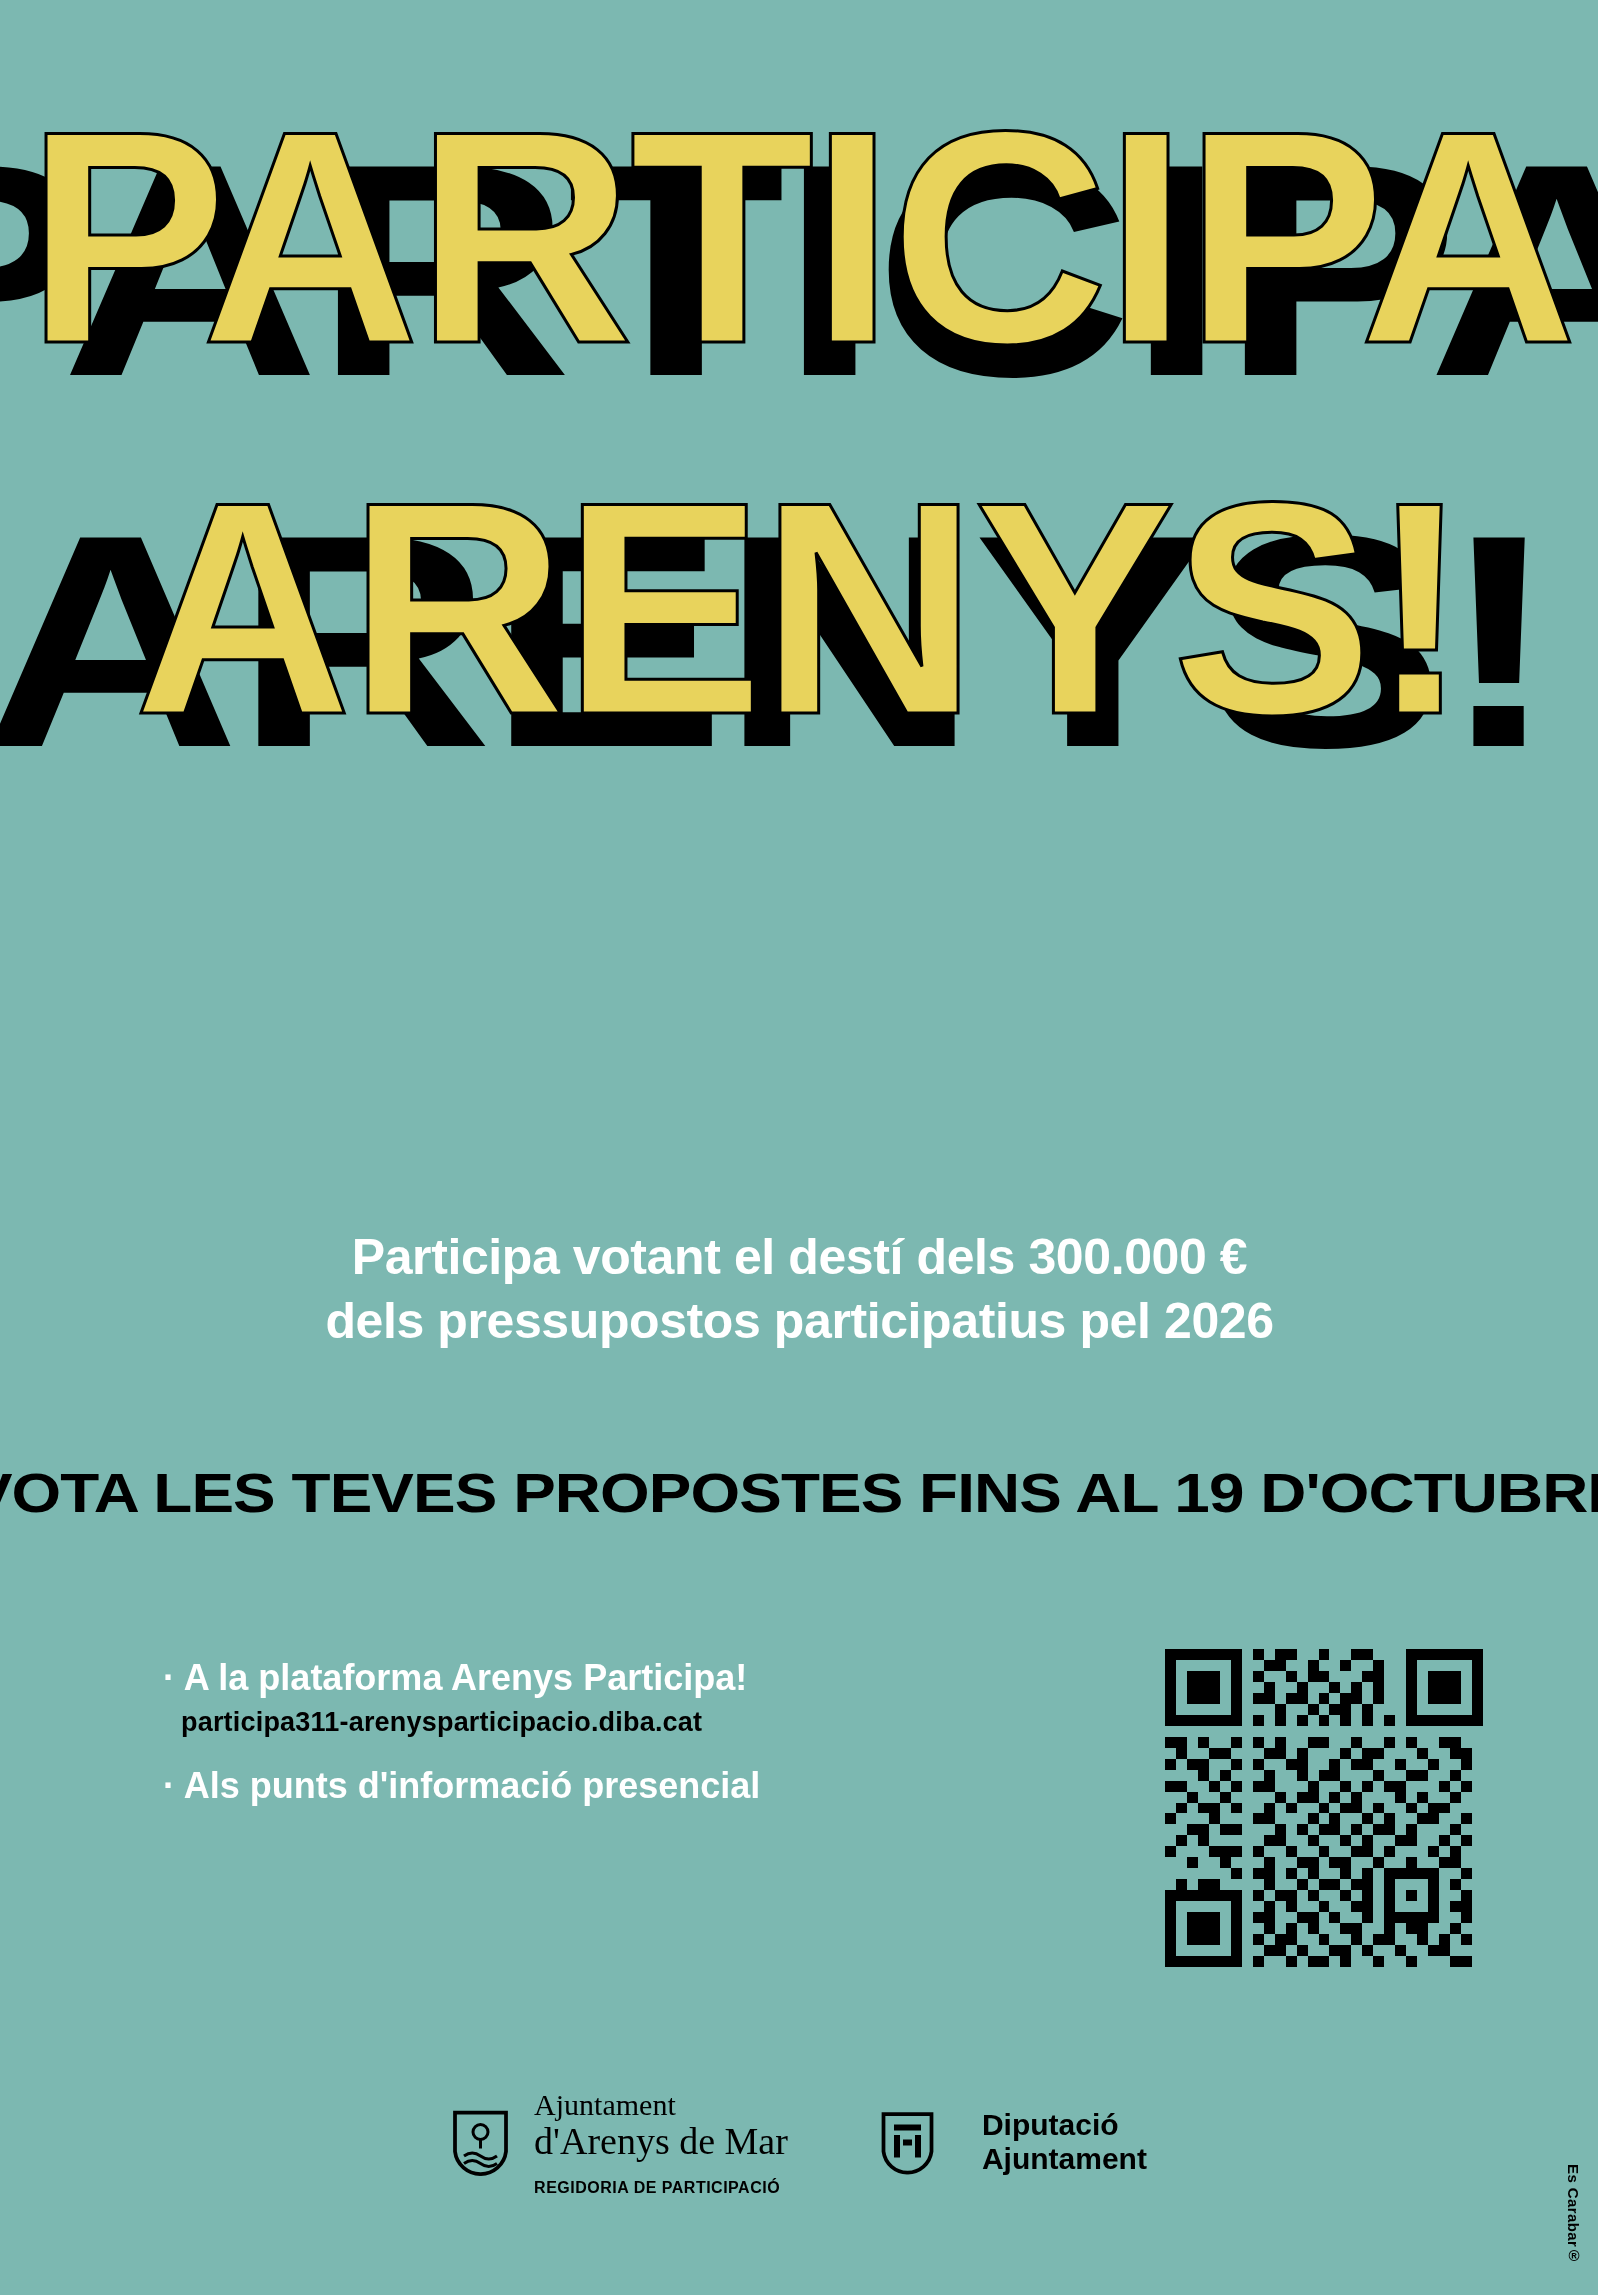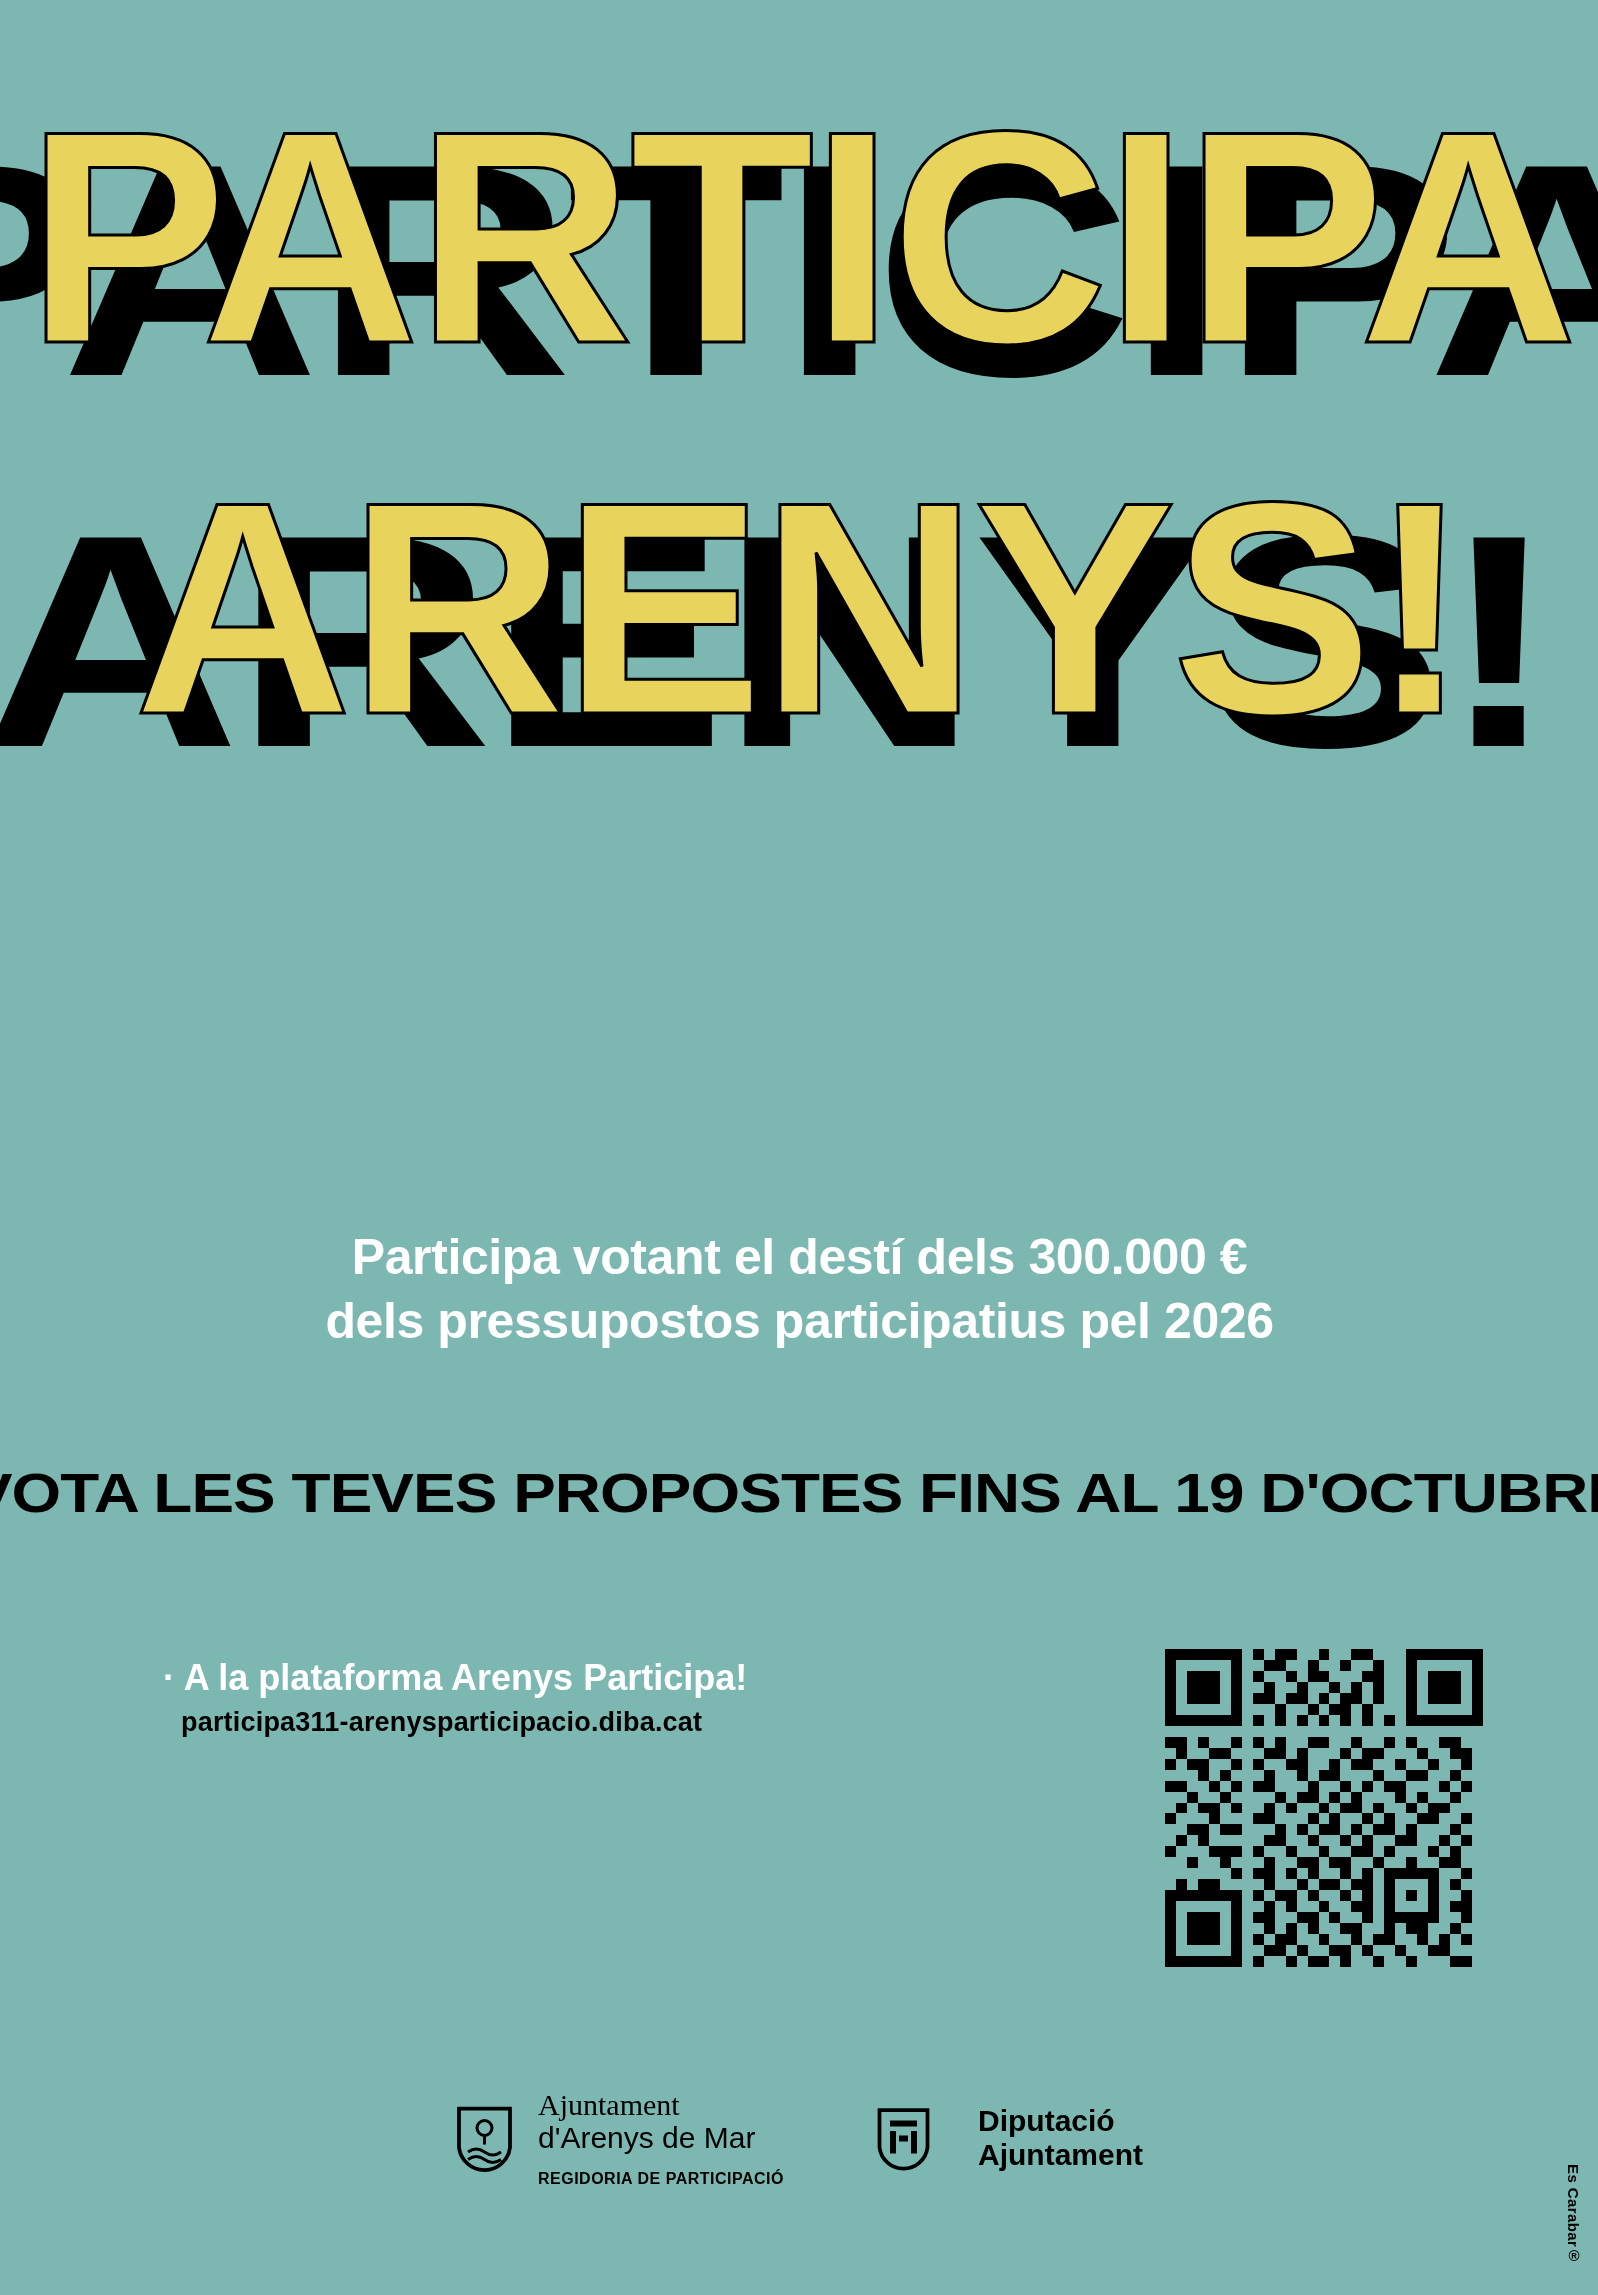--- a/index.html
+++ b/index.html
@@ -147,22 +147,22 @@
   .logo .crest {
     width: 57px;
     height: 67px;
   }
   .logo-text .l1 {
     font-family: "Liberation Serif", serif;
     font-size: 30px;
     line-height: 1.1;
   }
   .logo-text .l2 {
-    font-family: Liberation Sans, sans-serif;
-    font-size: 30px;
+    font-family: Liberation Serif, serif;
+    font-size: 38px;
     line-height: 1.1;
   }
   .logo-text .l3 {
     font-size: 16px;
     font-weight: bold;
     letter-spacing: 0.5px;
     margin-top: 16px;
   }
   .logo-diba .d1, .logo-diba .d2 {
     font-size: 30px;
@@ -205,20 +205,24 @@
   </div>
 
   <div class="deadline">VOTA LES TEVES PROPOSTES FINS AL 19 D'OCTUBRE</div>
 
   <div class="channels">
     <div class="channel-item">
       <span>·</span>
       <span>A la plataforma Arenys Participa!</span>
     </div>
     <div class="channel-url">participa311-arenysparticipacio.diba.cat</div>
+    <div class="channel-item">
+      <span>·</span>
+      <span>Als punts d'informació presencial</span>
+    </div>
   </div>
 
 
   <div class="qr-wrap">
     <svg width="318" height="318" viewBox="0 0 29 29" shape-rendering="crispEdges" aria-hidden="true">
       <rect width="29" height="29" fill="#7cb8b1"></rect>
       <g fill="#000000">
 
         <rect x="0" y="0" width="7" height="1"></rect>
           <rect x="0" y="6" width="7" height="1"></rect>

